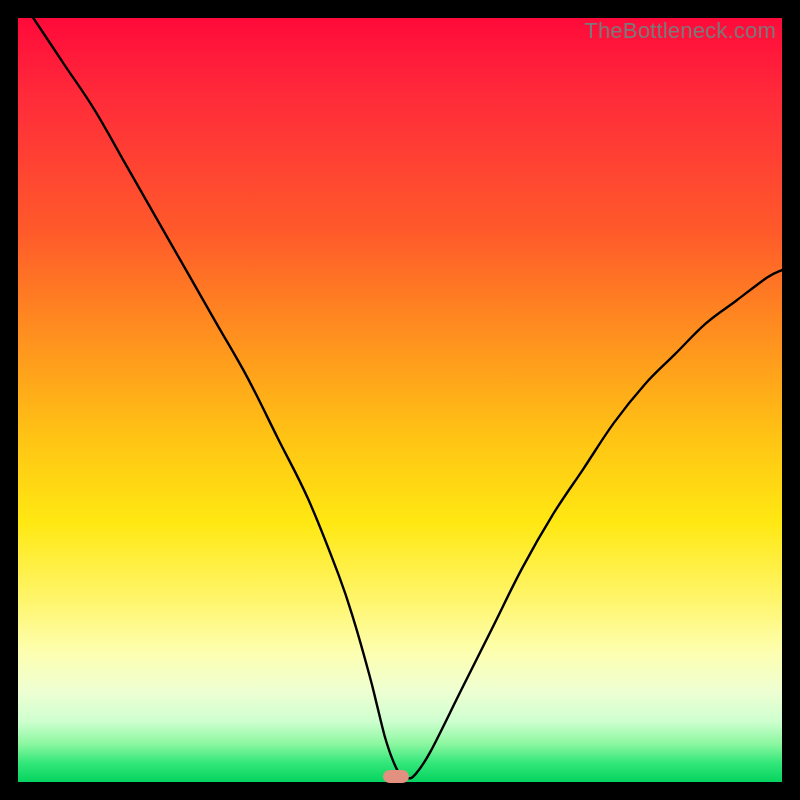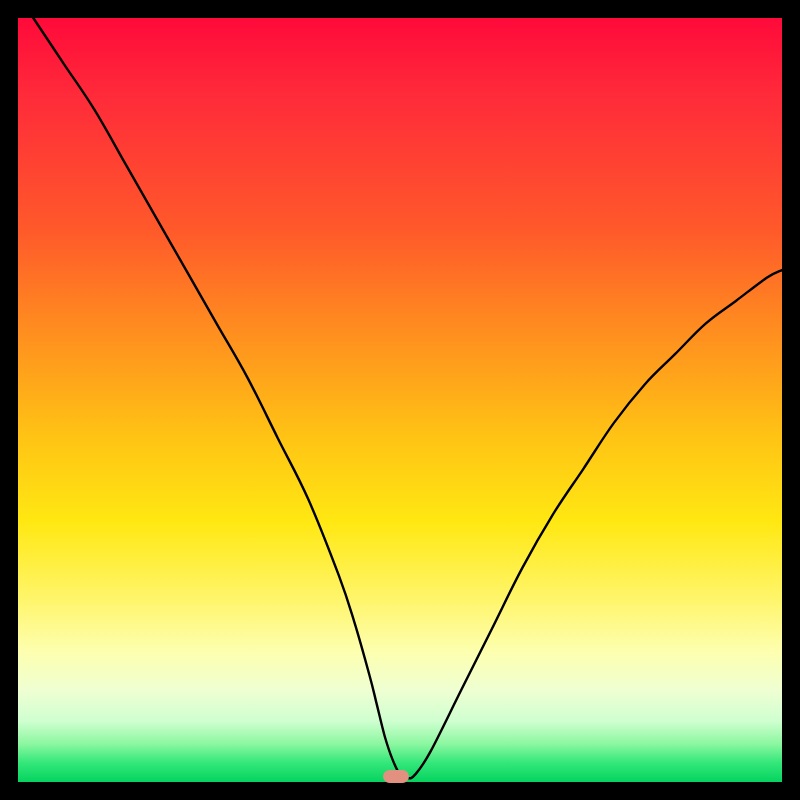--- a/index.html
+++ b/index.html
@@ -65,20 +65,21 @@
     height: 13px;
     background: #e29180;
     border-radius: 7px;
   }
 </style>
 </head>
 <body>
 
 <div class="stage">
   <div class="plot">
+    <div class="watermark">TheBottleneck.com</div>
 
     <svg class="curve" viewBox="0 0 764 764" preserveAspectRatio="none">
       <path id="curve-path" fill="none" stroke="#000" stroke-width="2.4" stroke-linecap="round" stroke-linejoin="round" d="M 15.3 0.0 C 20.8 8.3, 34.8 29.3, 45.8 45.8 C 56.8 62.3, 65.4 73.8, 76.4 91.7 C 87.4 109.6, 96.0 125.9, 107.0 145.2 C 118.0 164.4, 126.5 179.4, 137.5 198.6 C 148.5 217.9, 157.1 232.9, 168.1 252.1 C 179.1 271.4, 187.6 286.3, 198.6 305.6 C 209.6 324.9, 218.2 338.5, 229.2 359.1 C 240.2 379.7, 248.8 398.2, 259.8 420.2 C 270.8 442.2, 279.3 456.6, 290.3 481.3 C 301.3 506.1, 312.6 535.7, 320.9 557.7 C 329.1 579.7, 330.7 585.7, 336.2 603.6 C 341.7 621.4, 347.3 641.9, 351.4 657.0 C 355.6 672.2, 356.3 676.6, 359.1 687.6 C 361.8 698.6, 364.0 708.5, 366.7 718.2 C 369.5 727.8, 371.6 734.2, 374.4 741.1 C 377.1 748.0, 379.2 752.9, 382.0 756.4 C 384.8 759.8, 386.9 760.2, 389.6 760.2 C 392.4 760.2, 393.2 761.2, 397.3 756.4 C 401.4 751.5, 404.3 748.6, 412.6 733.4 C 420.8 718.3, 432.1 694.3, 443.1 672.3 C 454.1 650.3, 462.7 633.2, 473.7 611.2 C 484.7 589.2, 493.2 570.7, 504.2 550.1 C 515.2 529.5, 523.8 514.5, 534.8 496.6 C 545.8 478.7, 554.4 467.3, 565.4 450.8 C 576.4 434.3, 584.9 420.0, 595.9 404.9 C 606.9 389.8, 615.5 379.1, 626.5 366.7 C 637.5 354.3, 646.0 347.2, 657.0 336.2 C 668.0 325.2, 676.6 315.2, 687.6 305.6 C 698.6 296.0, 707.2 290.9, 718.2 282.7 C 729.2 274.4, 740.5 265.3, 748.7 259.8 C 757.0 254.3, 761.2 253.5, 764.0 252.1"></path>
     </svg>
 
     <div id="marker" class="marker" style="left: 365.18px; top: 752.152px;"></div>
   </div>
 </div>
 
 </body></html>

